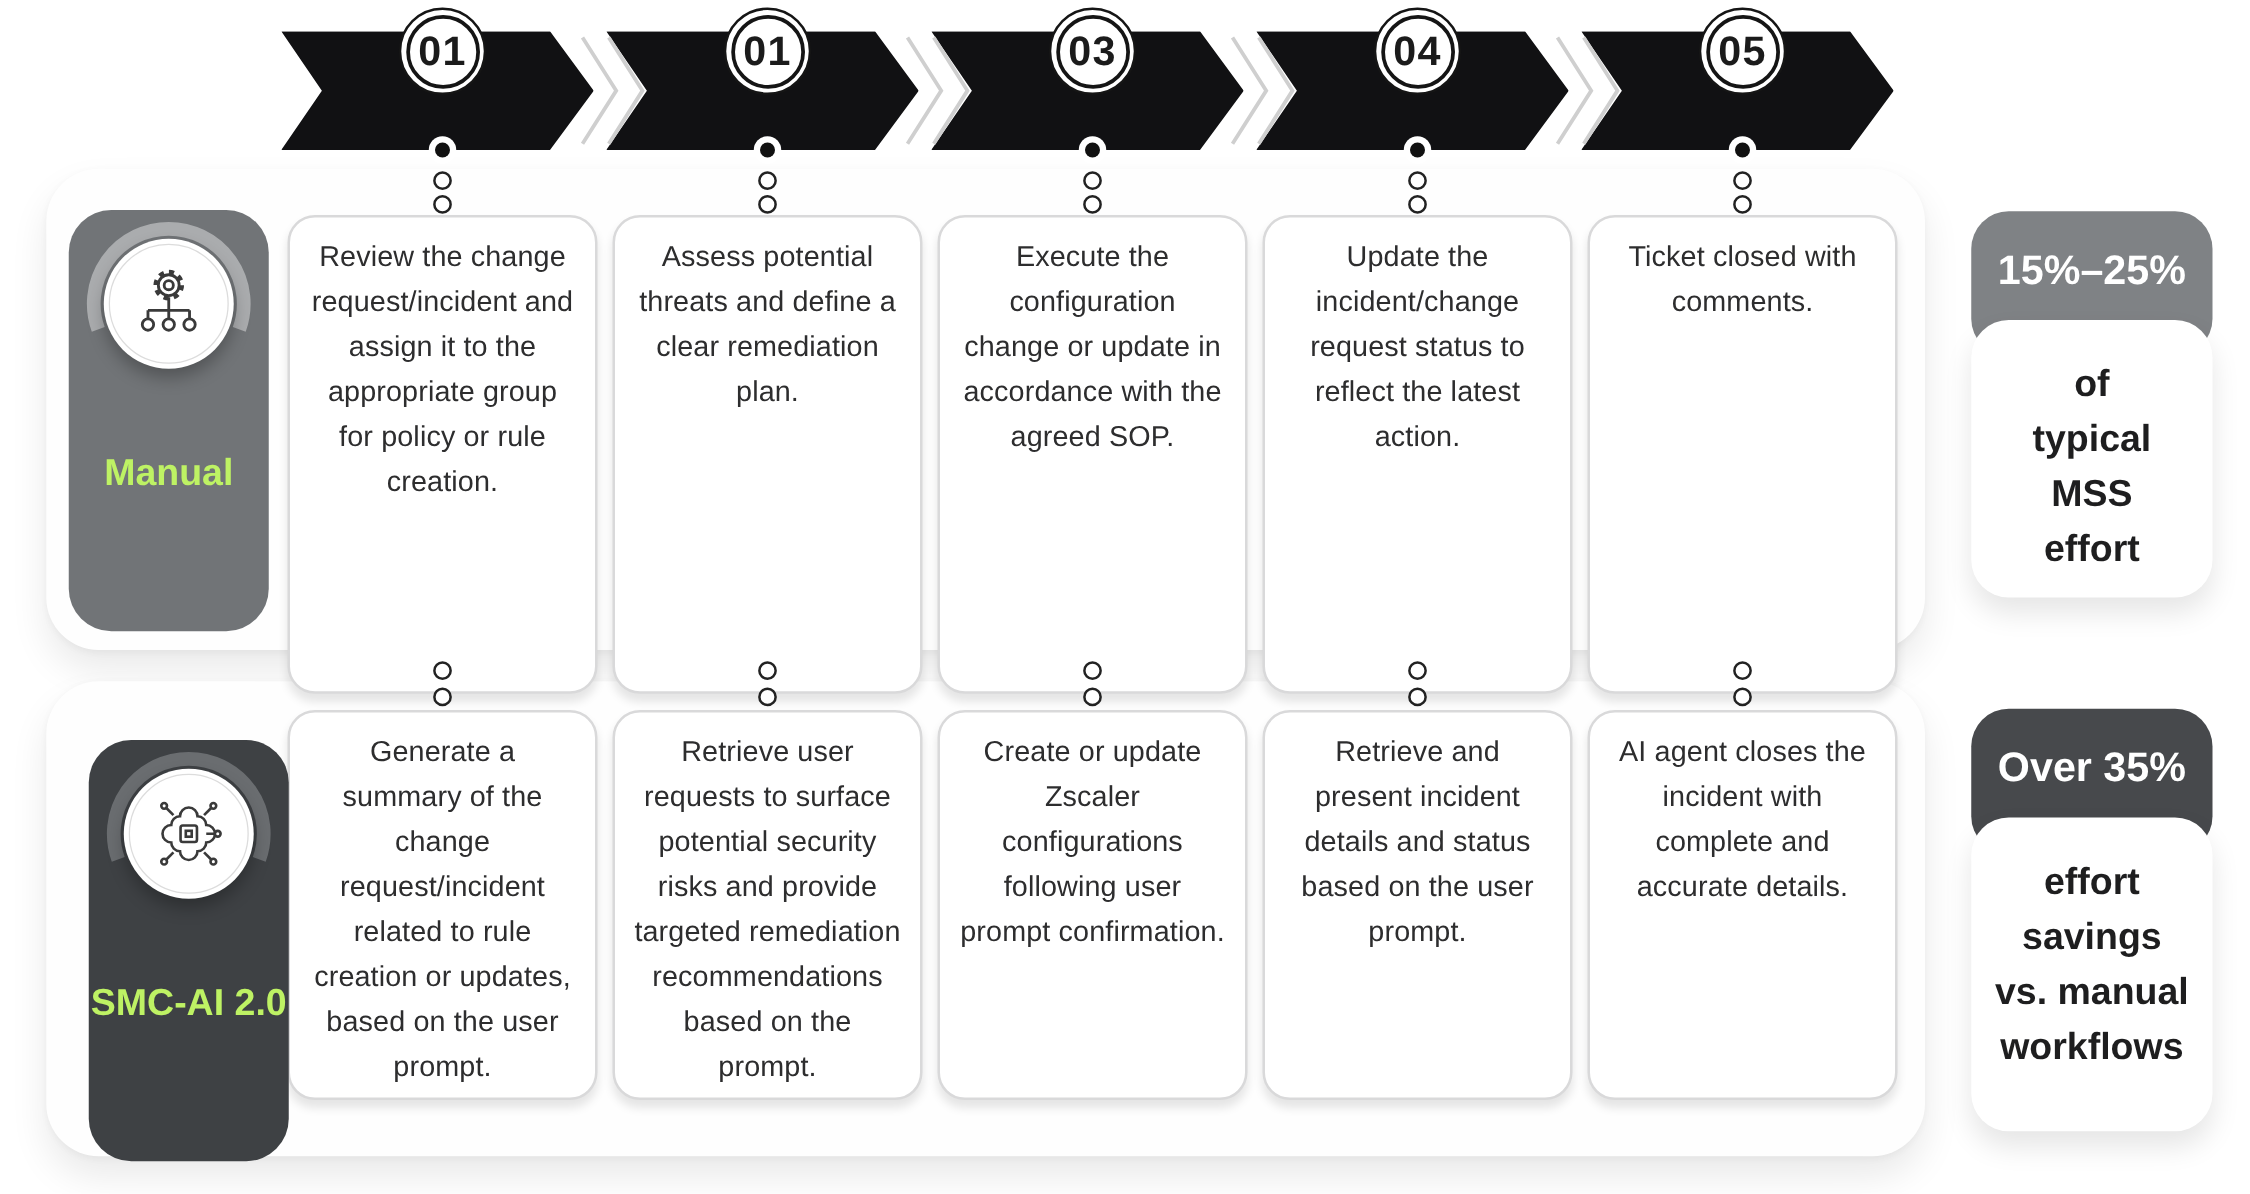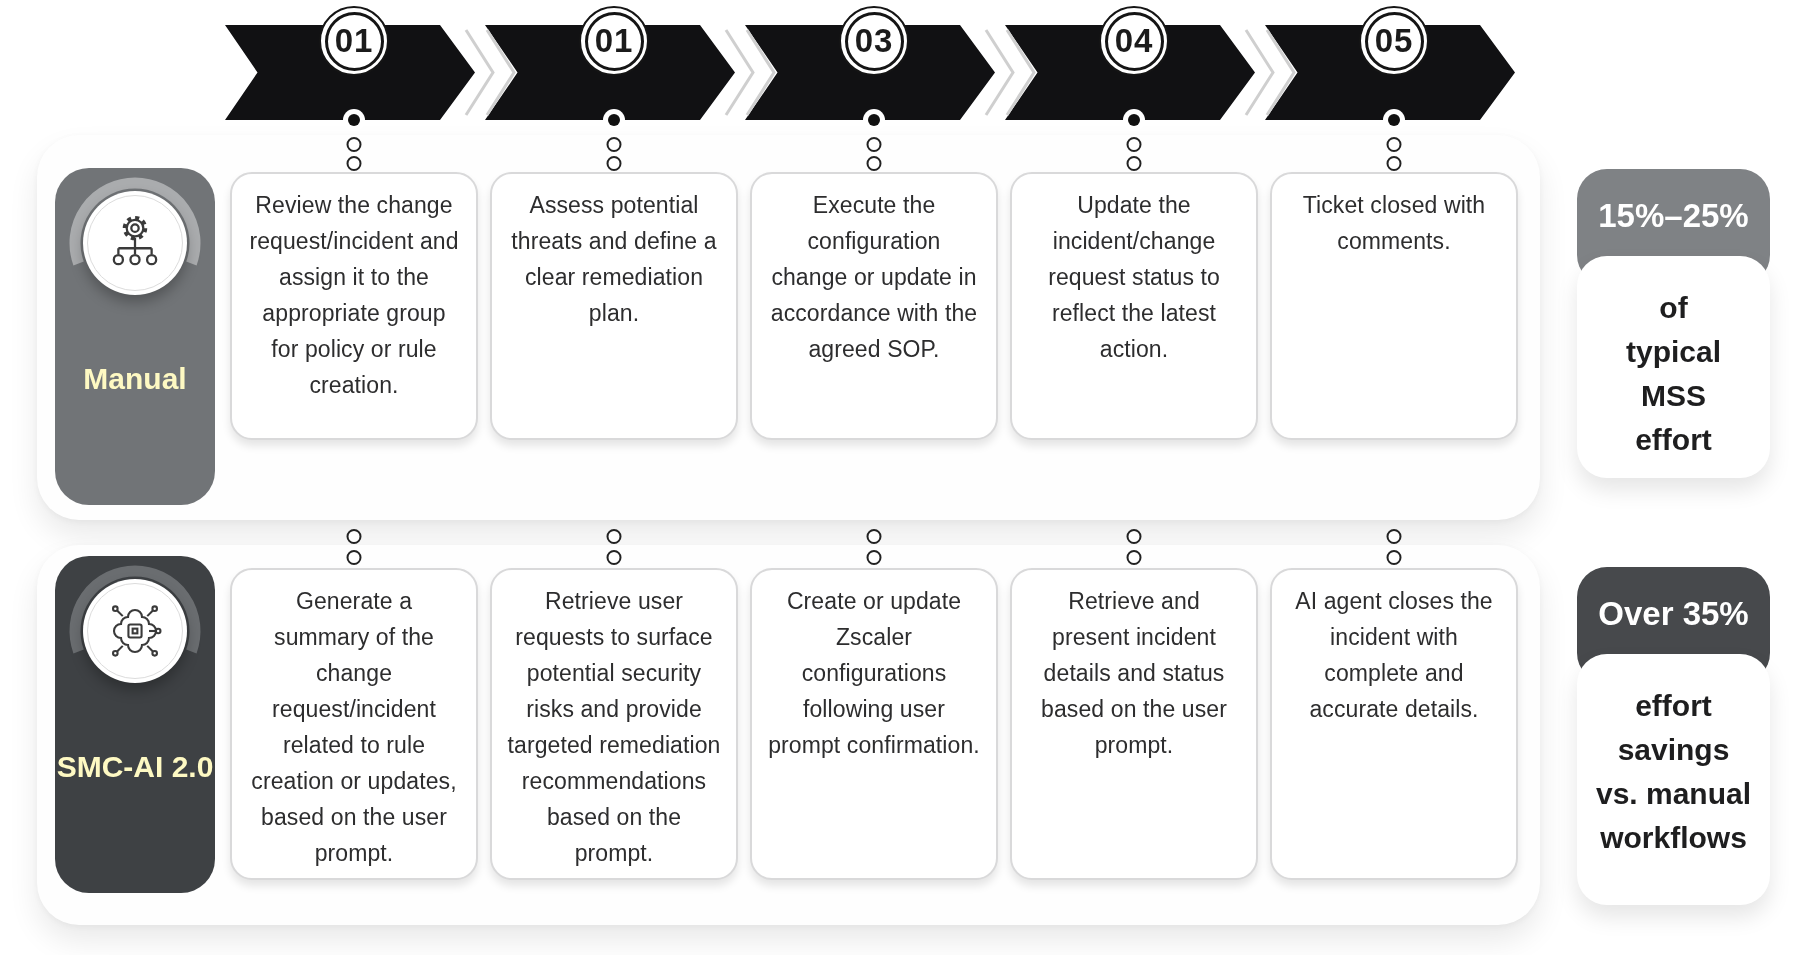--- a/index.html
+++ b/index.html
@@ -41,39 +41,39 @@
 
   
   .panel{position:absolute;left:37px;width:1503px;background:#fefefe;border-radius:42px;
          box-shadow:0 16px 30px rgba(0,0,0,.085),0 2px 6px rgba(0,0,0,.04);}
   .panel.r1{top:135px;height:385px;}
   .panel.r2{top:545px;height:380px;}
 
   
   .pill{position:absolute;left:55px;width:160px;height:337px;border-radius:34px;z-index:3;}
   .pill.r1{top:168px;background:var(--manual-pill,#717477);}
-  .pill.r2{top:556px;background:var(--smc-pill,#3e4144);}
+  .pill.r2{top:592px;background:var(--smc-pill,#3e4144);margin-left:16px;}
   .pill-arc{position:absolute;left:50%;top:75px;width:134px;height:134px;transform:translate(-50%,-50%);}
   .pill-circle{
     position:absolute;left:50%;top:23px;width:104px;height:104px;margin-left:-52px;border-radius:50%;
     background:#fff;box-shadow:0 7px 14px rgba(0,0,0,.28);
     display:flex;align-items:center;justify-content:center;
   }
   .pill-circle::after{content:"";position:absolute;inset:4px;border:1.5px solid #dcdcdc;border-radius:50%;}
   .pill-label{position:absolute;top:190px;left:0;width:100%;text-align:center;
-              color:#fef9c3;font-size:30px;font-weight:bold;line-height:42px;}
+              color:#bef264;font-size:30px;font-weight:bold;line-height:42px;}
 
   
   .card{
     position:absolute;width:248px;background:#fff;border:2px solid #d9d9da;border-radius:22px;
     box-shadow:0 6px 8px rgba(0,0,0,.10);box-sizing:border-box;z-index:2;
     padding:13px 15px 0;text-align:center;
     font-size:23px;line-height:36px;color:#2d2d2e;letter-spacing:.1px;
   }
-  .card.r1{top:172px;height:268px;}
+  .card.r1{top:172px;height:383px;}
   .card.r2{top:568px;height:312px;}
   .kx0{left:230px}.kx1{left:490px}.kx2{left:750px}.kx3{left:1010px}.kx4{left:1270px}
 
   
   .badge-header{
     position:absolute;left:1577px;width:193px;height:116px;border-radius:30px;
     color:#fff;font-size:33px;font-weight:bold;text-align:center;
     padding-top:27px;box-sizing:border-box;line-height:40px;
   }
   .bh1{top:169px;background:var(--badge1-header,#7f8285);}

